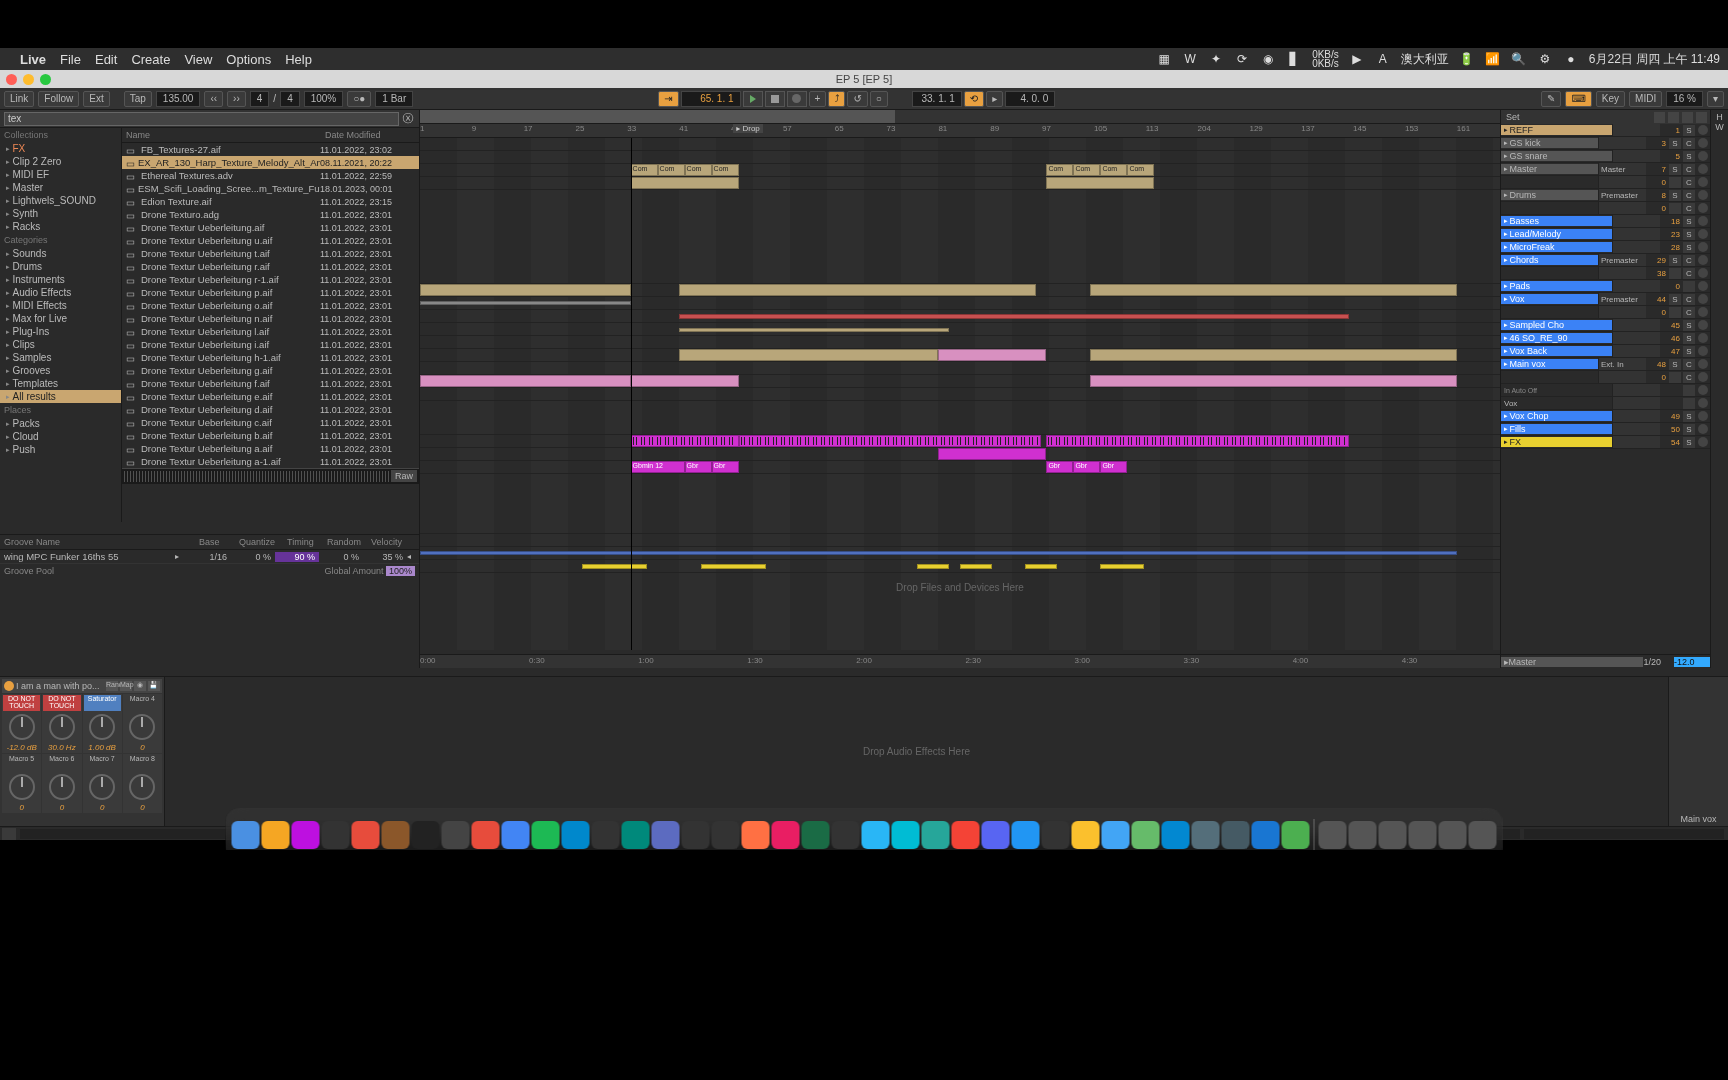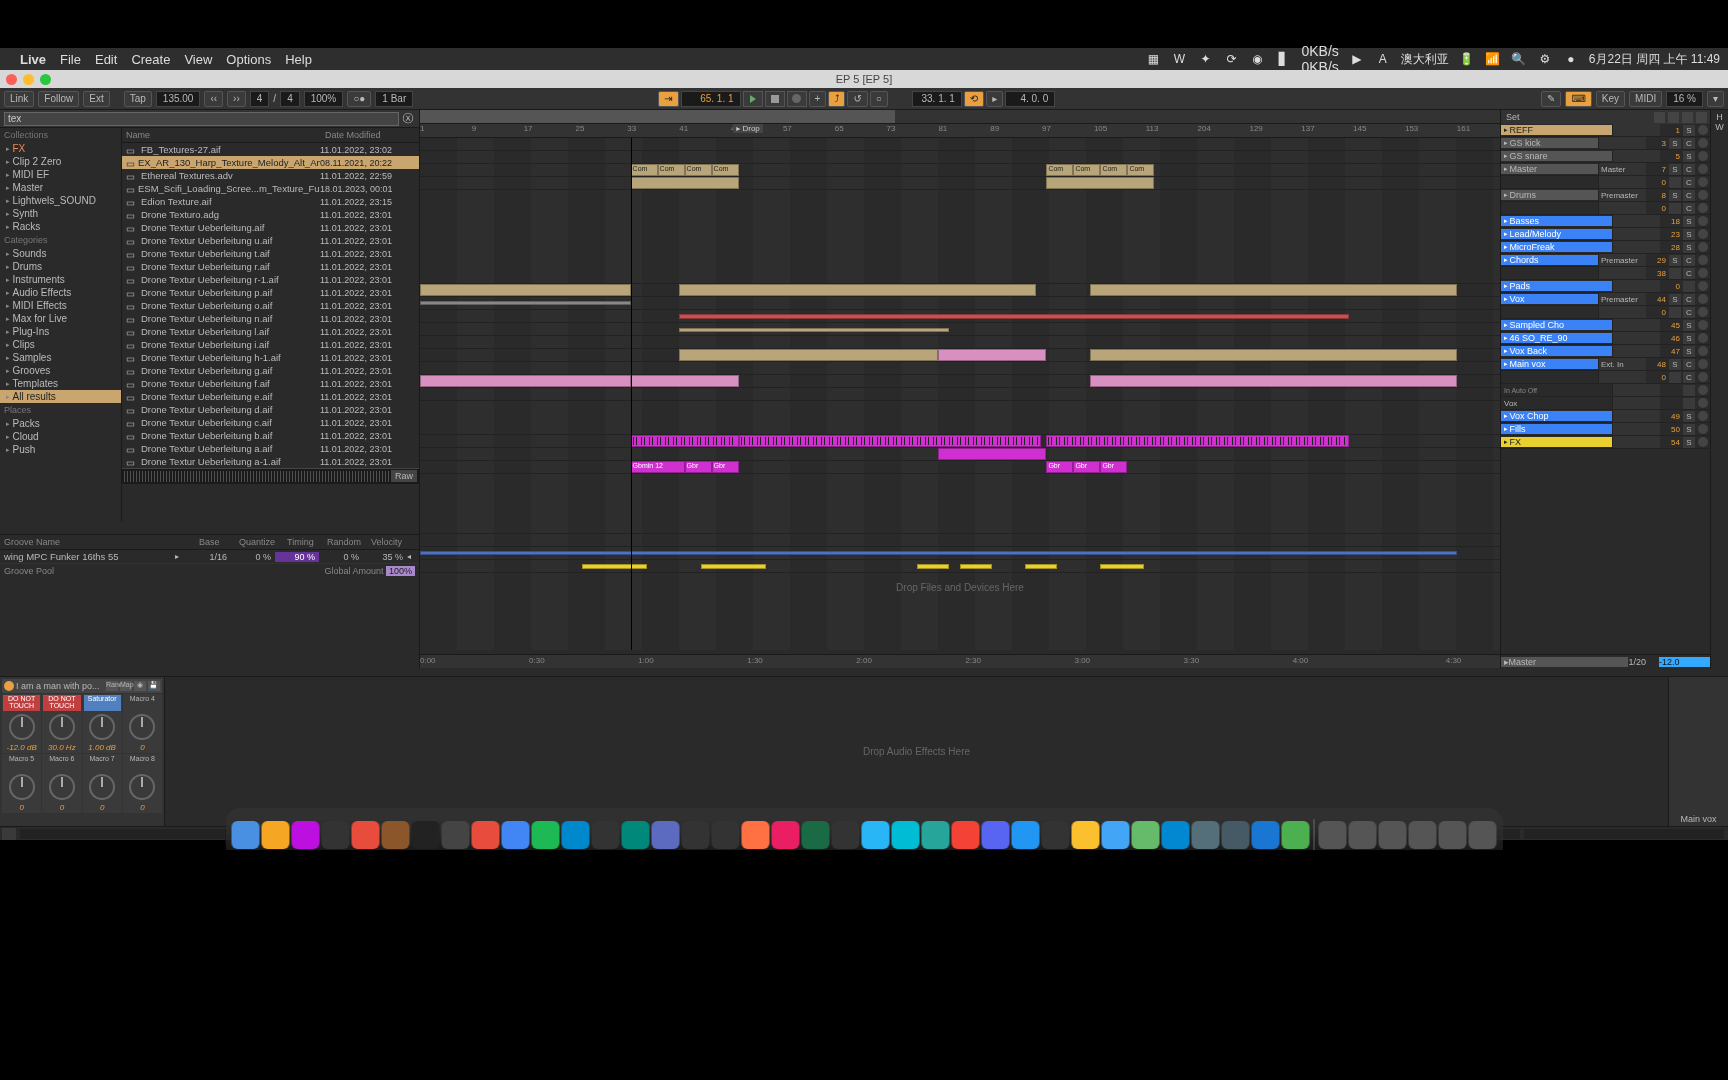--- a/index.html
+++ b/index.html
@@ -169,21 +169,21 @@
     <span class="menu-item">View</span>
     <span class="menu-item">Options</span>
     <span class="menu-item">Help</span>
     <span class="spacer"></span>
     <span class="status-item icon">▦</span>
     <span class="status-item icon">W</span>
     <span class="status-item icon">✦</span>
     <span class="status-item icon">⟳</span>
     <span class="status-item icon">◉</span>
     <span class="status-item icon">▋</span>
-    <span class="status-item" style="font-size:14px; line-height:16px; white-space:pre;">0KB/s
+    <span class="status-item" style="font-size:10px; line-height:9px; white-space:pre;">0KB/s
 0KB/s</span>
     <span class="status-item icon">▶</span>
     <span class="status-item icon">A</span>
     <span class="status-item">澳大利亚</span>
     <span class="status-item icon">🔋</span>
     <span class="status-item icon">📶</span>
     <span class="status-item icon">🔍</span>
     <span class="status-item icon">⚙</span>
     <span class="status-item icon">●</span>
     <span class="status-item">6月22日 周四 上午 11:49</span>
@@ -610,21 +610,21 @@
         <div class="arr-timeline-foot" id="time-foot">
             <span class="tmark" style="left: 0%;">0:00</span>
             <span class="tmark" style="left: 10.1%;">0:30</span>
             <span class="tmark" style="left: 20.2%;">1:00</span>
             <span class="tmark" style="left: 30.3%;">1:30</span>
             <span class="tmark" style="left: 40.4%;">2:00</span>
             <span class="tmark" style="left: 50.5%;">2:30</span>
             <span class="tmark" style="left: 60.6%;">3:00</span>
             <span class="tmark" style="left: 70.7%;">3:30</span>
             <span class="tmark" style="left: 80.8%;">4:00</span>
-            <span class="tmark" style="left: 90.9%; margin-left: 44px;">4:30</span>
+            <span class="tmark" style="left: 90.9%;">4:30</span>
           </div>
       </div>
 
       <div class="track-headers">
         <div class="th-controls-row">
           <span style="margin-right:auto;padding-left:2px">Set</span>
           <span class="th-icon"></span>
           <span class="th-icon"></span>
           <span class="th-icon"></span>
           <span class="th-icon"></span>
@@ -819,21 +819,21 @@
               <span class="vol">54</span>
               <span class="sbtn">S</span>
               <span class="rec"></span>
             </div>
           </div>
         <div class="th-spacer"></div>
         <div class="th-master">
           <span class="name"><span class="tri">▸</span><span>Master</span></span>
           <span class="routing">1/2</span>
           <span class="vol" style="width:18px">0</span>
-          <span class="vol" style="background:#3af;color:#111;width:51px">-12.0</span>
+          <span class="vol" style="background:#3af;color:#111;width:36px">-12.0</span>
         </div>
       </div>
 
       <div style="width:18px;background:#2a2a2a;border-left:1px solid #1a1a1a;padding-top:2px">
         <div style="font-size:9px;text-align:center;cursor:pointer">H</div>
         <div style="font-size:9px;text-align:center;cursor:pointer">W</div>
       </div>
     </div>
   </div>
 

